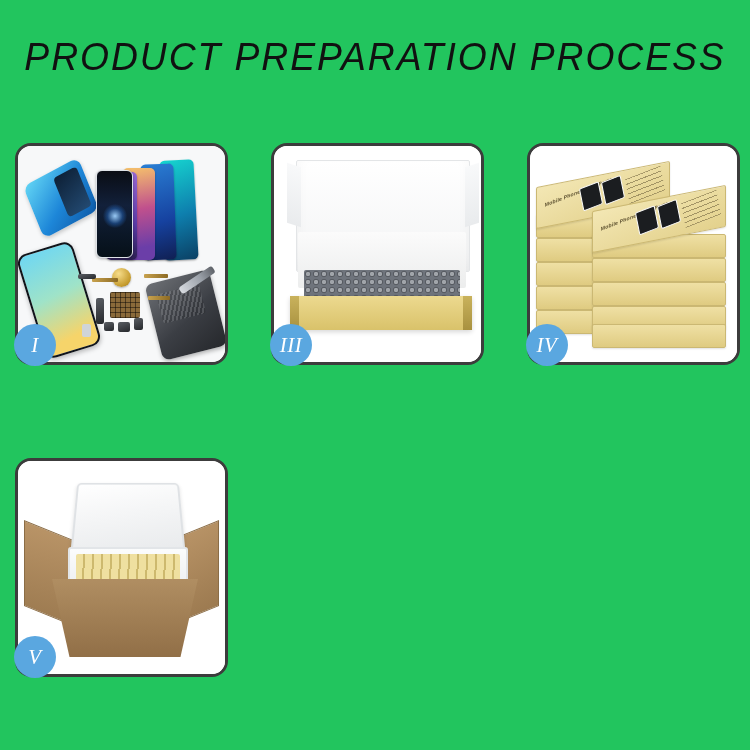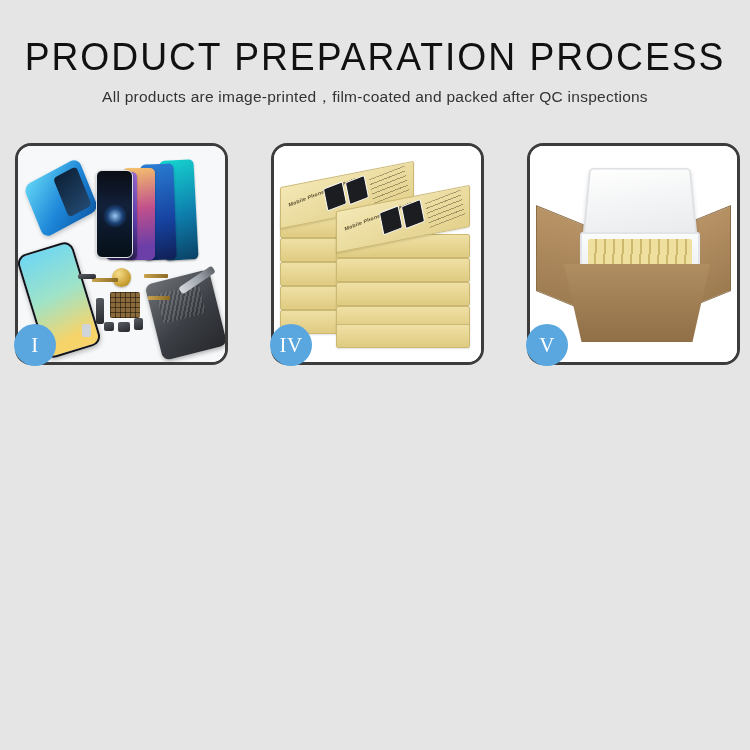--- a/index.html
+++ b/index.html
@@ -11,21 +11,22 @@
     width: 750px;
     height: 750px;
     overflow: hidden;
     font-family: "Liberation Sans", sans-serif;
     -webkit-font-smoothing: antialiased;
   }
   .page {
     position: relative;
     width: 750px;
     height: 750px;
-    background: #e5e5e5;
+    background: #22c55e;
+    font-style: italic;
   }
 
   
   .header {
     position: absolute;
     left: 0;
     top: 0;
     width: 750px;
     text-align: center;
   }
@@ -452,21 +453,20 @@
     border-radius: 1px;
   }
 </style>
 </head>
 <body>
 
 <div class="page">
 
   <div class="header">
     <h1 class="title">PRODUCT PREPARATION PROCESS</h1>
-    <p class="subtitle">All products are image-printed，film-coated and packed after QC inspections</p>
   </div>
 
   <div class="grid">
 
     <div class="panel">
       <div class="panel-inner p1">
         <div class="blue-film"></div>
         <div class="phone-fan">
           <div class="fan-ph a"></div>
           <div class="fan-ph b"></div>
@@ -486,20 +486,29 @@
         <div class="part dark" style="left:100px;top:176px;width:12px;height:10px;"></div>
         <div class="part dark" style="left:116px;top:172px;width:9px;height:12px;"></div>
         <div class="part dark" style="left:64px;top:178px;width:9px;height:13px;background:#cfd4d8;"></div>
         <div class="part dark" style="left:60px;top:128px;width:18px;height:5px;"></div>
         <div class="tool"></div>
       </div>
       <div class="badge">I</div>
     </div>
 
 
+    <div class="panel">
+      <div class="panel-inner p3">
+        <div class="box3-lid"></div>
+        <div class="box3-foam"></div>
+        <div class="box3-dark"></div>
+        <div class="box3-base"></div>
+      </div>
+      <div class="badge">III</div>
+    </div>
 
     <div class="panel">
       <div class="panel-inner p4">
         <div class="stack">
           <div class="sbox" style="left:0px;top:46px;"></div>
           <div class="sbox" style="left:0px;top:70px;"></div>
           <div class="sbox" style="left:0px;top:94px;"></div>
           <div class="sbox" style="left:0px;top:118px;"></div>
           <div class="sbox" style="left:0px;top:142px;"></div>
 

